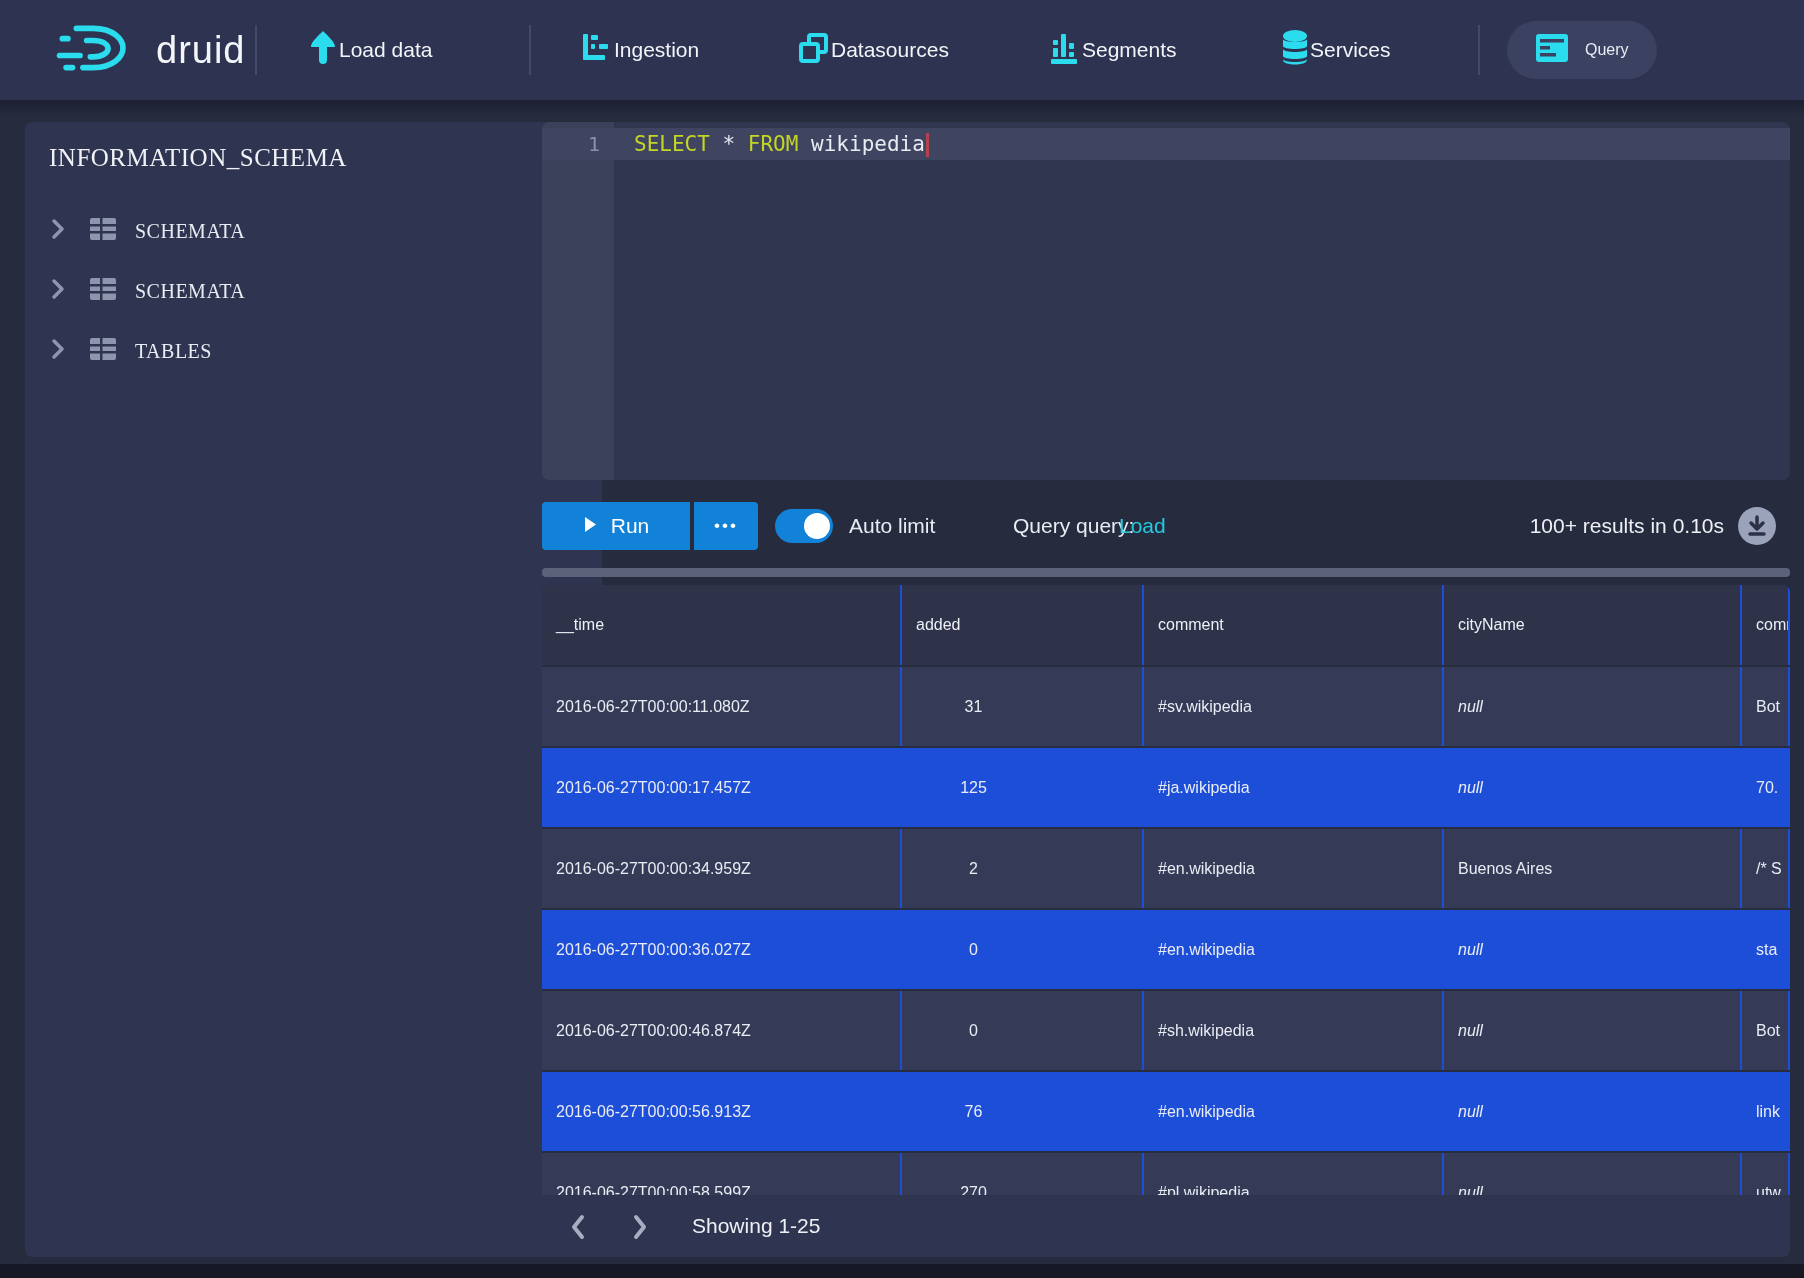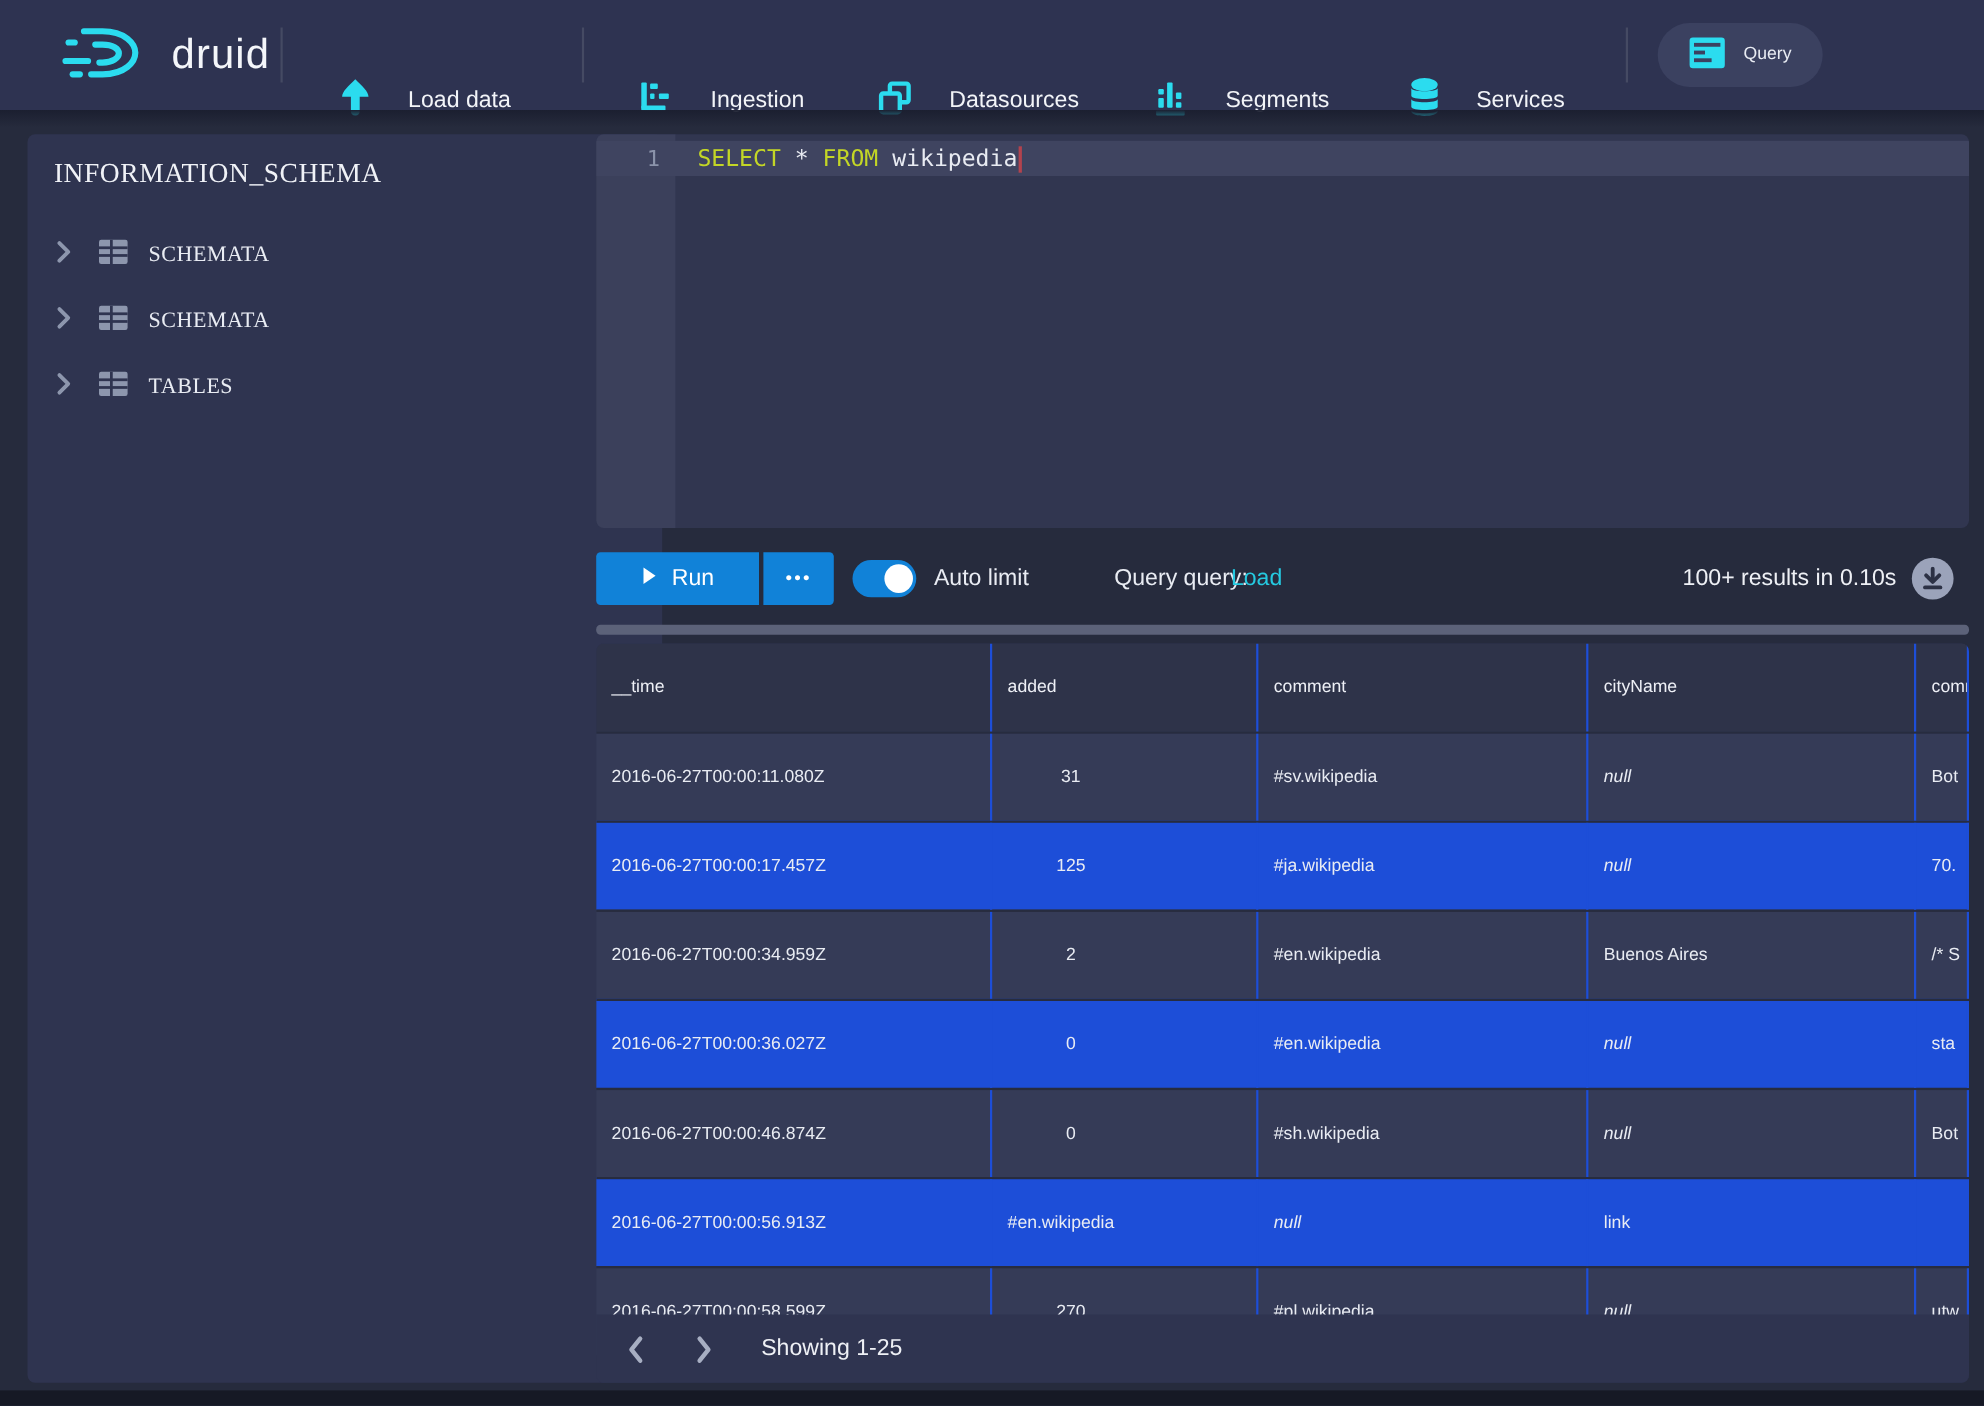--- a/index.html
+++ b/index.html
@@ -7,21 +7,21 @@
     position:relative; width:1804px; height:1278px; overflow:hidden;
     background:#262b3d; font-family:"Liberation Sans",sans-serif; color:#e9ecf3;
   }
   
   .nav{position:absolute;left:0;top:0;width:1804px;height:100px;background:#2e3351;}
   .nav-shadow{position:absolute;left:0;top:100px;width:1804px;height:16px;
     background:linear-gradient(#1b1f30,rgba(38,43,61,0));}
   .logo{position:absolute;left:52px;top:20px;display:flex;align-items:center;gap:18px;}
   .logo-text{font-size:38px;color:#f4f6fa;letter-spacing:1px;font-weight:400;}
   .nav-divider{position:absolute;top:25px;width:2px;height:50px;background:#454a63;}
-  .nav-item{position:absolute;top:0;height:100px;display:flex;align-items:center;gap:32px;cursor:pointer;margin-top:41px;}
+  .nav-item{position:absolute;top:0;height:100px;display:flex;align-items:center;gap:0;cursor:pointer;}
   .nav-item .lbl{font-size:21px;color:#f2f4f8;}
   .nav-pill{position:absolute;top:21px;height:58px;display:flex;align-items:center;gap:16px;
     background:#3b4160;border-radius:29px;padding:0 28px;cursor:pointer;}
   
   .panel{position:absolute;background:#2f3450;border-radius:7px;}
   
   .sidebar{left:25px;top:122px;width:577px;height:1135px;font-family:Liberation Serif, serif;}
   .sb-title{position:absolute;left:24px;top:22px;font-size:25px;color:#f0f2f7;letter-spacing:.5px;}
   .sb-sort{position:absolute;right:30px;top:26px;}
   .tree-item{position:absolute;left:0;width:100%;height:44px;display:flex;align-items:center;cursor:pointer;}
@@ -311,20 +311,21 @@
   </div>
   <div class="t-row data-row odd">
     <div>2016-06-27T00:00:46.874Z</div>
     <div class="cell-num">0</div>
     <div>#sh.wikipedia</div>
     <div class="is-null">null</div>
     <div>Bot</div>
   </div>
   <div class="t-row data-row even">
     <div>2016-06-27T00:00:56.913Z</div>
+    <div class="cell-num">76</div>
     <div>#en.wikipedia</div>
     <div class="is-null">null</div>
     <div>link</div>
   </div>
   <div class="t-row data-row odd">
     <div>2016-06-27T00:00:58.599Z</div>
     <div class="cell-num">270</div>
     <div>#pl.wikipedia</div>
     <div class="is-null">null</div>
     <div>utw</div>

